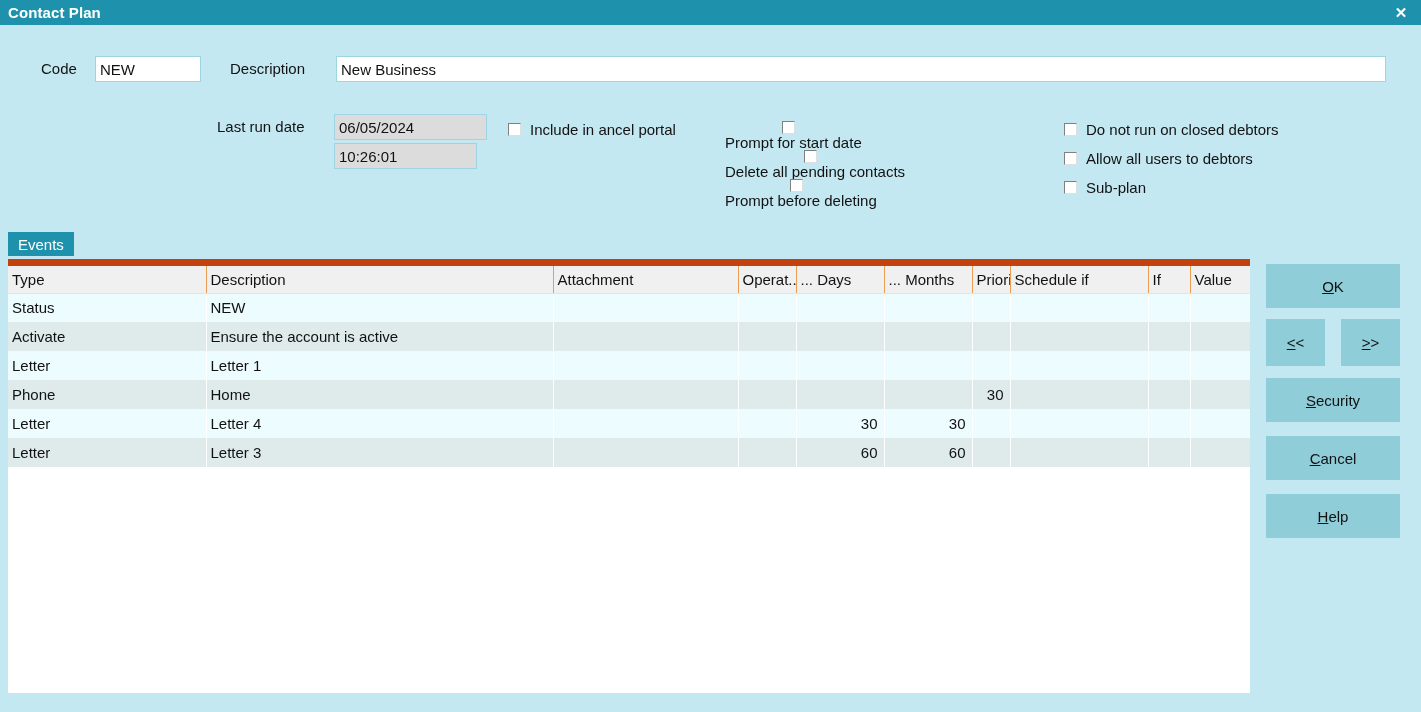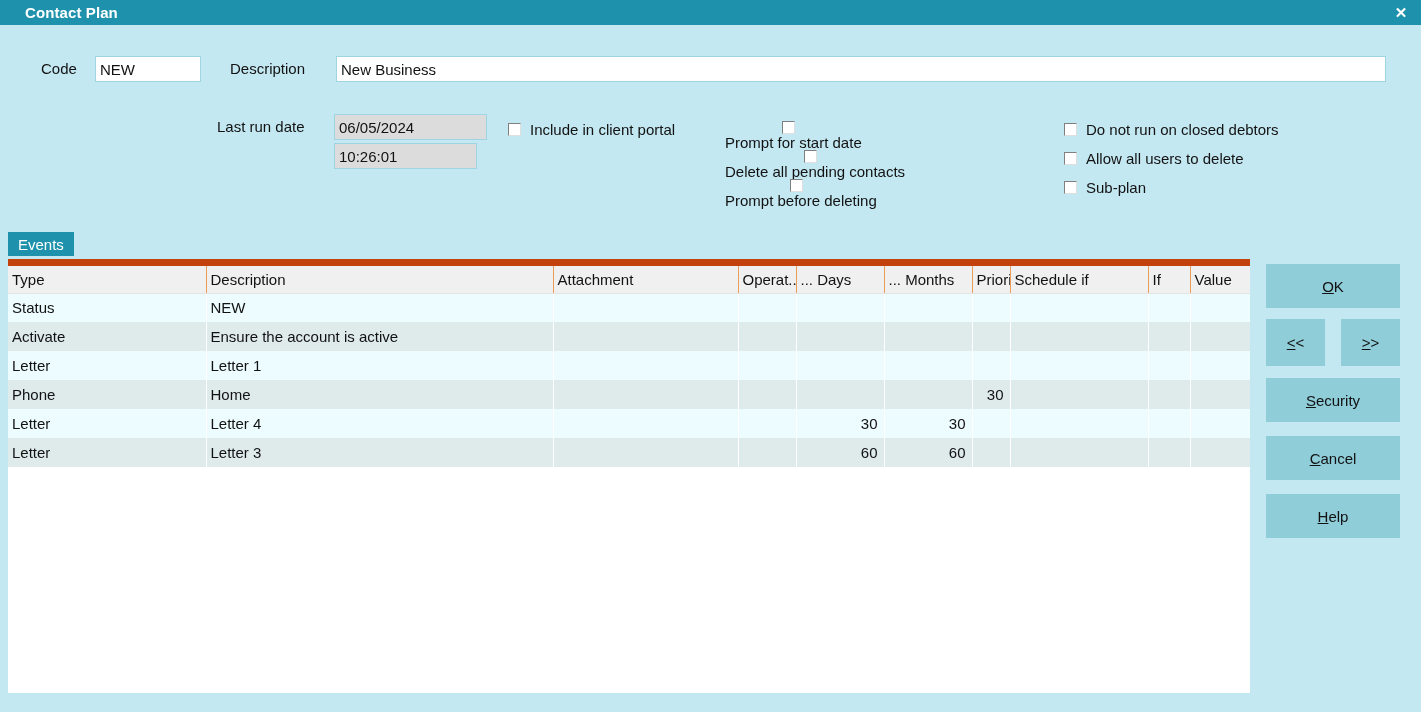--- a/index.html
+++ b/index.html
@@ -25,21 +25,21 @@
     height: 25px;
     background: #1e92ad;
     display: flex;
     align-items: center;
     justify-content: space-between;
   }
   .titlebar-title {
     color: #ffffff;
     font-size: 15px;
     font-weight: bold;
-    padding-left: 25px;
+    padding-left: 8px;
     letter-spacing: 0.1px;
   }
   .titlebar-close {
     color: #ffffff;
     font-size: 15px;
     font-weight: bold;
     width: 40px;
     height: 25px;
     display: flex;
     align-items: center;
@@ -234,21 +234,21 @@
 
   <span class="lbl" id="description-label">Description</span>
   <div class="txtfield" id="description-field">New Business</div>
 
   <span class="lbl" id="lastrun-label">Last run date</span>
   <div class="txtfield readonly" id="lastrun-date">06/05/2024</div>
   <div class="txtfield readonly" id="lastrun-time">10:26:01</div>
 
   <div class="cbrow cb-col1 cb-r1">
     <span class="cbox"></span>
-    <span class="cblabel">Include in client portal</span>
+    <span class="cblabel">Include in ancel portal</span>
   </div>
 
   <div class="cbrow cb-col2 cb-r1">
     <span class="cbox"></span>
     <span class="cblabel">Prompt for start date</span>
   </div>
   <div class="cbrow cb-col2 cb-r2">
     <span class="cbox"></span>
     <span class="cblabel">Delete all pending contacts</span>
   </div>
@@ -256,21 +256,21 @@
     <span class="cbox"></span>
     <span class="cblabel">Prompt before deleting</span>
   </div>
 
   <div class="cbrow cb-col3 cb-r1">
     <span class="cbox"></span>
     <span class="cblabel">Do not run on closed debtors</span>
   </div>
   <div class="cbrow cb-col3 cb-r2">
     <span class="cbox"></span>
-    <span class="cblabel">Allow all users to delete</span>
+    <span class="cblabel">Allow all users to debtors</span>
   </div>
   <div class="cbrow cb-col3 cb-r3">
     <span class="cbox"></span>
     <span class="cblabel">Sub-plan</span>
   </div>
 </div>
 
 <div class="tabstrip">
   <div class="tab">Events</div>
 </div>

